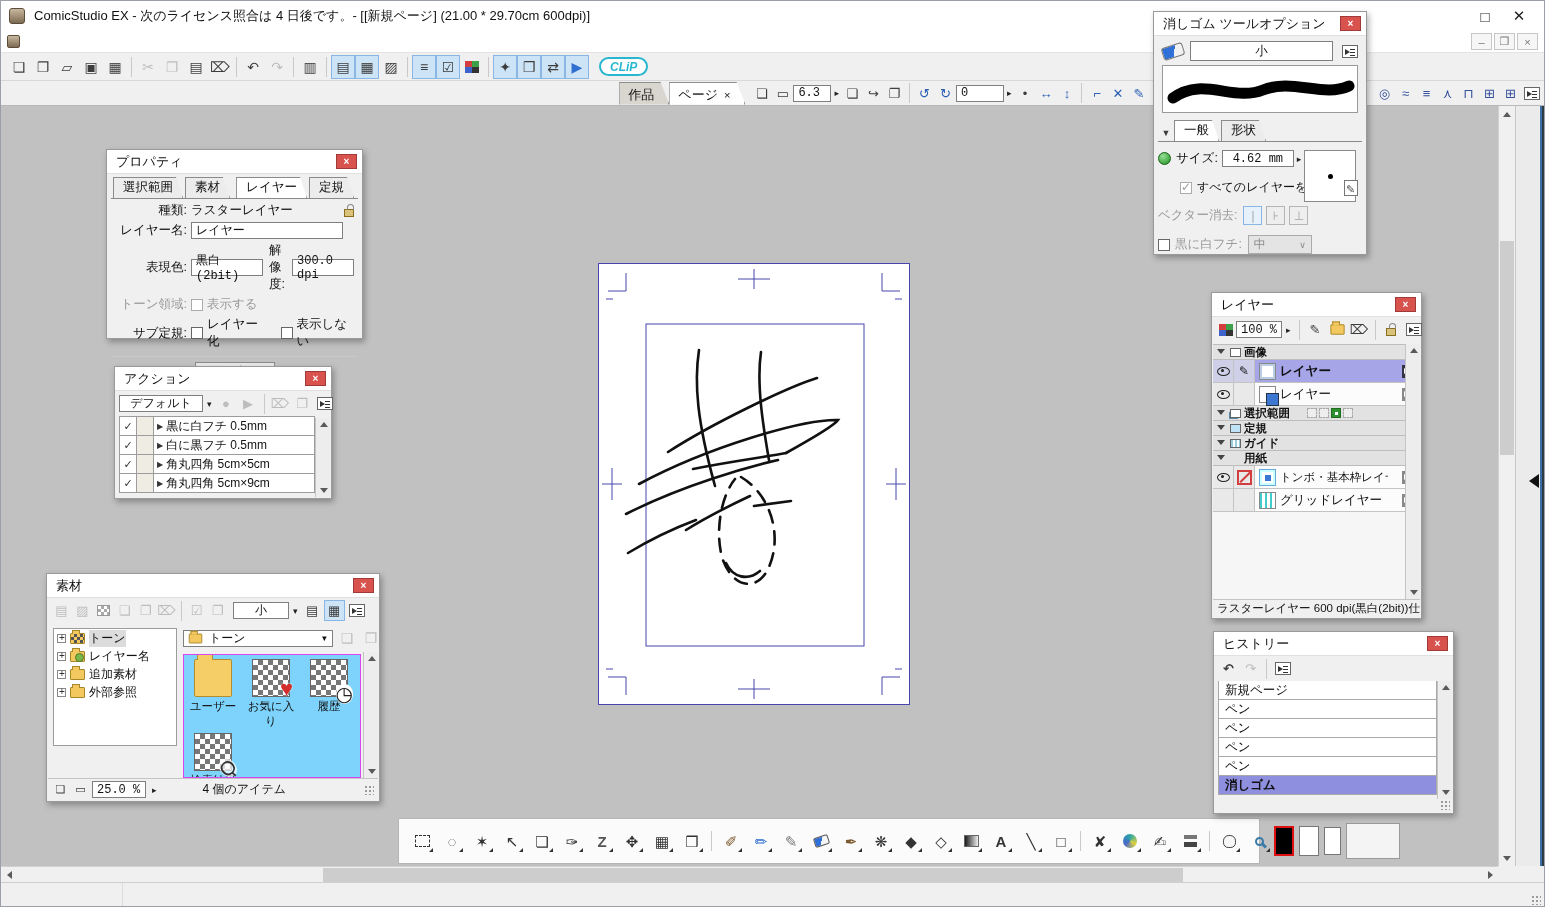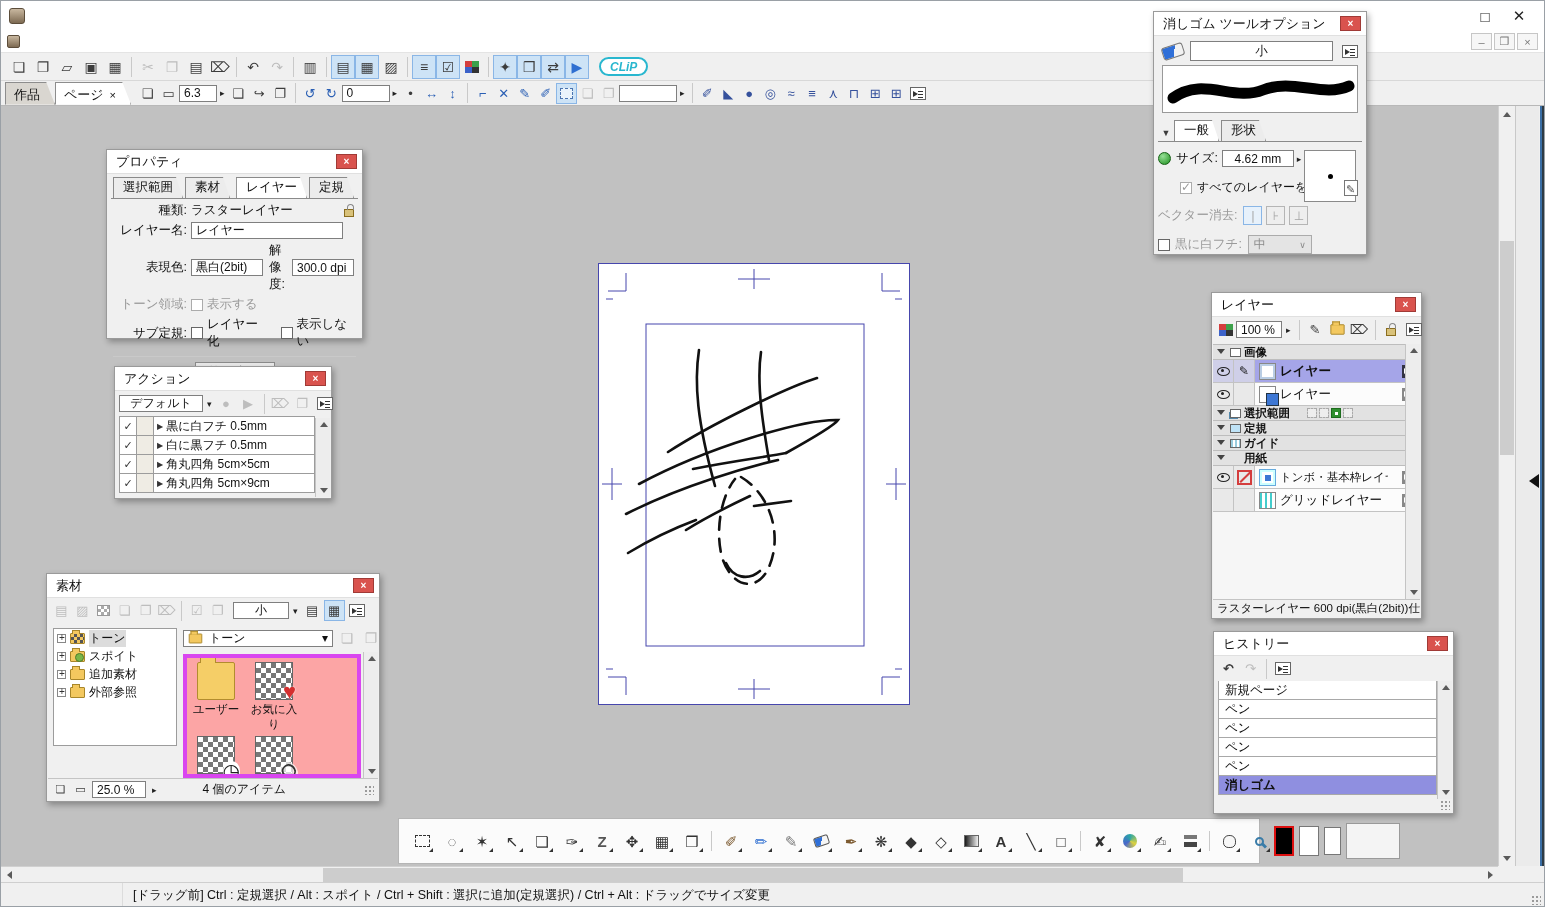--- a/index.html
+++ b/index.html
@@ -13,41 +13,41 @@
   .t-title{margin-left:9px;font-size:13px;white-space:nowrap;}
   .wbtn{width:34px;height:24px;display:flex;align-items:center;justify-content:center;font-size:15px;color:#222;}
   .wctl{margin-left:auto;display:flex;}
   .menubar{position:absolute;left:0;top:30px;width:100%;height:22px;background:#fff;display:flex;align-items:center;padding:0 6px;border-bottom:1px solid #e4e4e4;}
   .mdiico{width:13px;height:13px;border-radius:2px;background:linear-gradient(180deg,#c9b8a0,#7d6a52);border:1px solid #5c4d3a;margin-right:10px;flex:none;}
   .menu-item{padding:1px 9px;white-space:nowrap;}
   .mdictl{margin-left:auto;display:flex;gap:2px;}
   .mdibtn{width:21px;height:17px;border:1px solid #c6c6c6;background:#f6f6f6;color:#777;font-size:11px;display:flex;align-items:center;justify-content:center;}
   
   .tb1{position:absolute;left:0;top:52px;width:100%;height:28px;background:#f0f0f0;border-bottom:1px solid #d8d8d8;display:flex;align-items:center;padding:0 6px;}
-  .tb2{position:absolute;left:0;top:80px;width:100%;height:25px;background:#f0f0f0;border-bottom:1px solid #b8b8b8;display:flex;align-items:center;padding:0 4px;}
+  .tb2{position:absolute;left:0;top:80px;width:100%;height:25px;background:#f0f0f0;border-bottom:1px solid #b8b8b8;display:flex;align-items:center;padding:0 4px;justify-content:flex-end;}
   .btn{width:24px;height:24px;display:flex;align-items:center;justify-content:center;border:1px solid transparent;color:#3d3d3d;font-size:14px;flex:none;cursor:default;}
   .tb2 .btn{width:21px;height:21px;font-size:13px;}
   .btn.active{background:#cde3f6;border-color:#8ab6e6;}
   .btn.disabled .glyph{color:#bdbdbd;}
   .sep{width:1px;height:20px;background:#c9c9c9;margin:0 4px;flex:none;}
   .glyph{line-height:1;}
   .blu .glyph{color:#2a5fb4;}
   .rul .glyph{color:#35519c;}
   .c-blue .glyph{color:#2f6fd1;}
   .c-brown .glyph{color:#7c5a30;}
   .c-gray .glyph{color:#7c7c7c;}
   .c-text .glyph{font-weight:bold;font-size:15px;}
   .ztool .glyph{font-weight:bold;color:#555;}
   .clip{margin-left:10px;height:19px;padding:0 9px;border:2px solid #29b7cf;border-radius:11px;color:#29b7cf;
         font-weight:bold;font-style:italic;display:flex;align-items:center;font-size:12px;background:#fff;}
   
   .ptab{height:23px;padding:2px 14px 0 8px;background:#d9d6d0;border:1px solid #8d8d8d;border-bottom:none;
         clip-path:polygon(0 0,calc(100% - 9px) 0,100% 100%,0 100%);display:flex;align-items:center;gap:6px;flex:none;}
   .ptab.active{background:#fff;}
-  .fld{background:#fff;border:1px solid #7f7f7f;height:17px;font-size:12px;padding:0 4px;display:flex;align-items:center;flex:none;}
+  .fld{background:#fff;border:1px solid #7f7f7f;height:17px;font-size:12px;padding:0 4px;display:flex;align-items:center;flex:none;font-family:Liberation Mono, monospace;}
   .spin{font-size:9px;color:#222;margin:0 3px;}
   .icon-dotgrid .glyph{width:13px;height:11px;border:1px dashed #4a74b0;background:#eaf3fb;}
   
   .workspace{position:absolute;left:0;top:105px;width:1497px;height:760px;background:#c1c1c1;overflow:hidden;}
   .page{position:absolute;left:597px;top:157px;width:312px;height:442px;background:#fff;}
   
   .vscroll{position:absolute;left:1497px;top:105px;width:16px;height:760px;background:#f0f0f0;border-left:1px solid #d0d0d0;}
   .hscroll{position:absolute;left:0;top:865px;width:1497px;height:16px;background:#f0f0f0;border-top:1px solid #d0d0d0;}
   .sb-btn{position:absolute;width:16px;height:16px;display:flex;align-items:center;justify-content:center;}
   .tri{width:0;height:0;border:4px solid transparent;}
@@ -192,20 +192,21 @@
   .preview-box{width:54px;height:36px;background:#f4f4f4;border:1px solid #9a9a9a;}
   svg{display:block;}
 </style>
 </head>
 <body>
 
 <div class="app">
 
   <div class="titlebar">
     <span class="appico"></span>
+    <span class="t-title">ComicStudio EX - 次のライセンス照合は 4 日後です。- [[新規ページ] (21.00 * 29.70cm 600dpi)]</span>
     <span class="wctl">
       <span class="wbtn">□</span>
       <span class="wbtn">✕</span>
     </span>
   </div>
 
   <div class="menubar">
     <span class="mdiico"></span>
     <span class="mdictl">
       <span class="mdibtn">–</span>
@@ -466,21 +467,20 @@
         <span class="tri right"></span>
       </span>
   </div>
   <div class="dock">
     <span class="dock-arrow"></span>
   </div>
   <div class="edge"></div>
 
   <div class="statusbar">
     <span class="st-cell"></span>
-    <span class="st-text">[ドラッグ前] Ctrl : 定規選択 / Alt : スポイト / Ctrl + Shift : 選択に追加(定規選択) / Ctrl + Alt : ドラッグでサイズ変更</span>
     <span class="grip"></span>
   </div>
 
   <div class="panel" style="left:105px;top:148px;width:257px;height:190px">
     <div class="ptitle">
       <span>プロパティ</span>
       <span class="closex">×</span>
     </div>
     <div class="tabs">
       <span class="tab">選択範囲</span>
@@ -636,21 +636,21 @@
       
           <div class="trow selected t-tone">
             <span class="exp"></span>
             <span class="fold"></span>
             <span class="tlabel">トーン</span>
           </div>
         
           <div class="trow t-ball">
             <span class="exp"></span>
             <span class="fold"></span>
-            <span class="tlabel">スポイト</span>
+            <span class="tlabel">レイヤー名</span>
           </div>
         
           <div class="trow">
             <span class="exp"></span>
             <span class="fold"></span>
             <span class="tlabel">追加素材</span>
           </div>
         
           <div class="trow">
             <span class="exp"></span>
@@ -665,21 +665,21 @@
         <span>トーン</span>
         <span style="margin-left:auto">▾</span>
       </span>
       <span class="btn disabled" style="width:20px;height:20px">
           <span class="glyph">❏</span>
         </span>
       <span class="btn disabled" style="width:20px;height:20px">
           <span class="glyph">❐</span>
         </span>
     </div>
-    <div style="position:absolute;left:136px;top:80px;right:18px;bottom:23px;background:#fca5a5;border:4px solid #d946ef;overflow:hidden;display:flex;flex-wrap:wrap;align-content:flex-start">
+    <div style="position:absolute;left:136px;top:80px;right:18px;bottom:23px;background:#7dd3fc;border:1px solid #d946ef;overflow:hidden;display:flex;flex-wrap:wrap;align-content:flex-start">
       <span style="display:flex;flex-wrap:wrap">
 
           <div class="mi mi-folder">
             <div class="micon chk"></div>
             <div>ユーザー</div>
           </div>
 
           <div class="mi mi-fav">
             <div class="micon chk"></div>
             <div>お気に入り</div>

